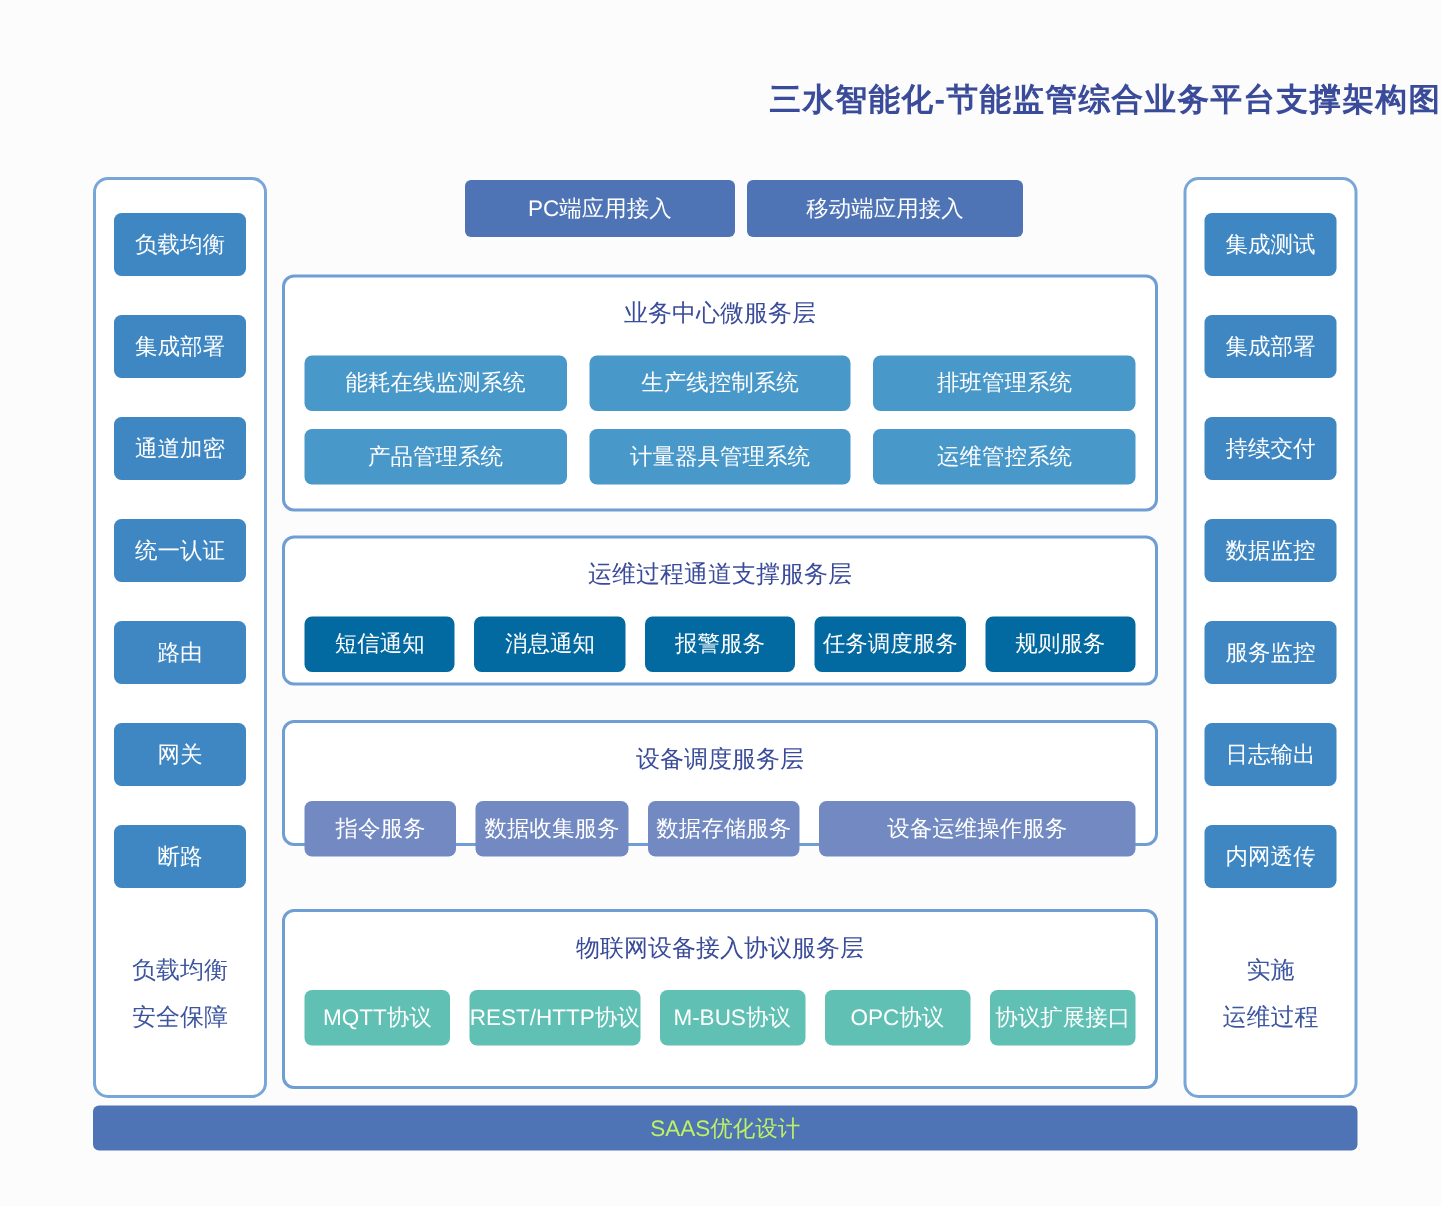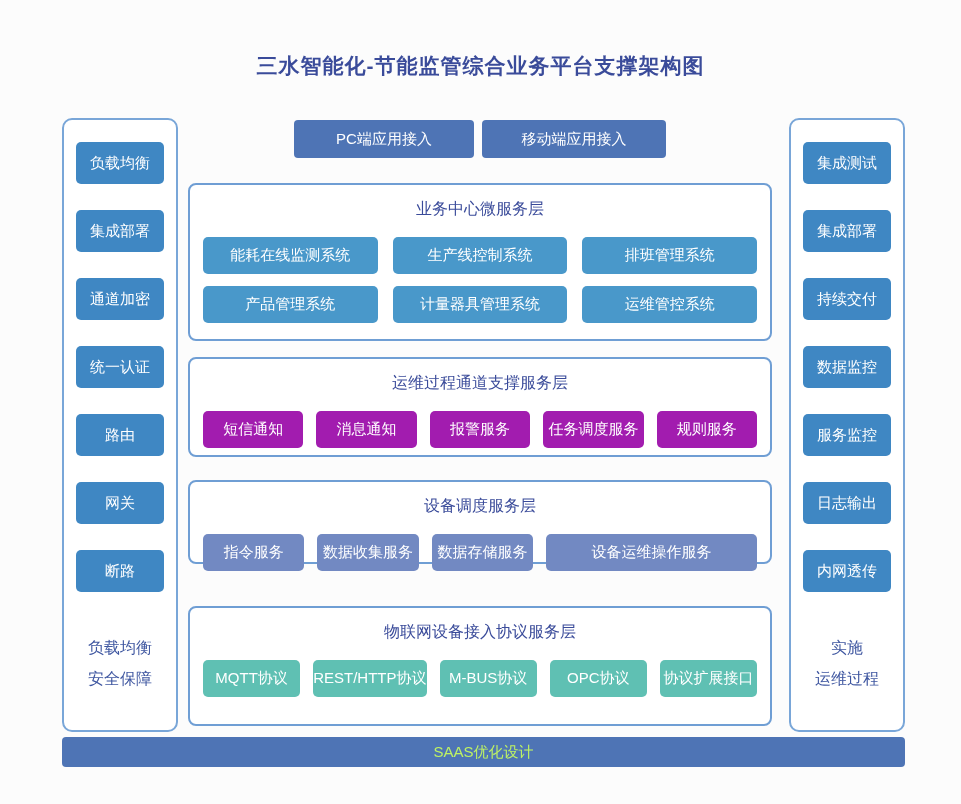--- a/index.html
+++ b/index.html
@@ -3,21 +3,21 @@
 <meta charset="utf-8">
 <style>
   * { margin:0; padding:0; box-sizing:border-box; }
   body { background:#ffffff; font-family:"Liberation Sans", sans-serif; }
   .page {
     position:relative; width:961px; height:804px;
     background:#fcfcfc; overflow:hidden;
   }
   .title {
     position:absolute; top:52px; left:0; width:100%;
-    text-align:center; font-size:21px; font-weight:700;
+    text-align:right; font-size:21px; font-weight:700;
     color:#3a4b9a; letter-spacing:1px;
   }
   
   .panel {
     position:absolute; top:118px; width:116px; height:614px;
     background:#ffffff; border:2px solid #79a6d8; border-radius:10px;
     display:flex; flex-direction:column; align-items:center; padding-top:22px;
   }
   .panel.left  { left:62px; }
   .panel.right { left:789px; }
@@ -25,21 +25,21 @@
     width:88px; height:42px; margin-bottom:26px; flex:none;
     background:#3f87c3; border-radius:5px; color:#ffffff;
     display:flex; align-items:center; justify-content:center; font-size:15px;
   }
   .panel-label {
     margin-top:14px; text-align:center; color:#3e56a0;
     font-size:16px; line-height:31px;
   }
   
   .top-row {
-    position:absolute; left:188px; top:120px; width:584px;
+    position:absolute; left:204px; top:120px; width:584px;
     display:flex; justify-content:center; gap:8px;
   }
   .bar-node {
     height:38px; background:#4e74b5; border-radius:4px; color:#ffffff;
     display:flex; align-items:center; justify-content:center; font-size:15px;
   }
   .bar-node.pc { width:180px; }
   .bar-node.mobile { width:184px; }
   
   .sections { position:absolute; left:188px; top:183px; width:584px; height:545px; }
@@ -60,21 +60,21 @@
     font-size:15px; white-space:nowrap;
   }
   .grid3 {
     display:grid; grid-template-columns:repeat(3,1fr);
     gap:12px 15px; padding:0 13px; margin-top:17px;
   }
   .node-row { display:flex; gap:13px; padding:0 13px; margin-top:17px; }
   .node-row .node { flex:1; }
   .node-row .node.wide { flex:2.08;text-align:center; }
   .s1 .node { background:#4998ca; }
-  .s2 .node { background:#a21caf; }
+  .s2 .node { background:#0369a1; }
   .s3 .node { background:#7289c2; }
   .s4 .node { background:#5fc0b3; }
   
   .bottom-bar {
     position:absolute; left:62px; top:737px; width:843px; height:30px;
     background:#4e74b5; border-radius:4px; color:#bef264;
     display:flex; align-items:center; justify-content:center; font-size:15px;
   }
 </style>
 </head>

